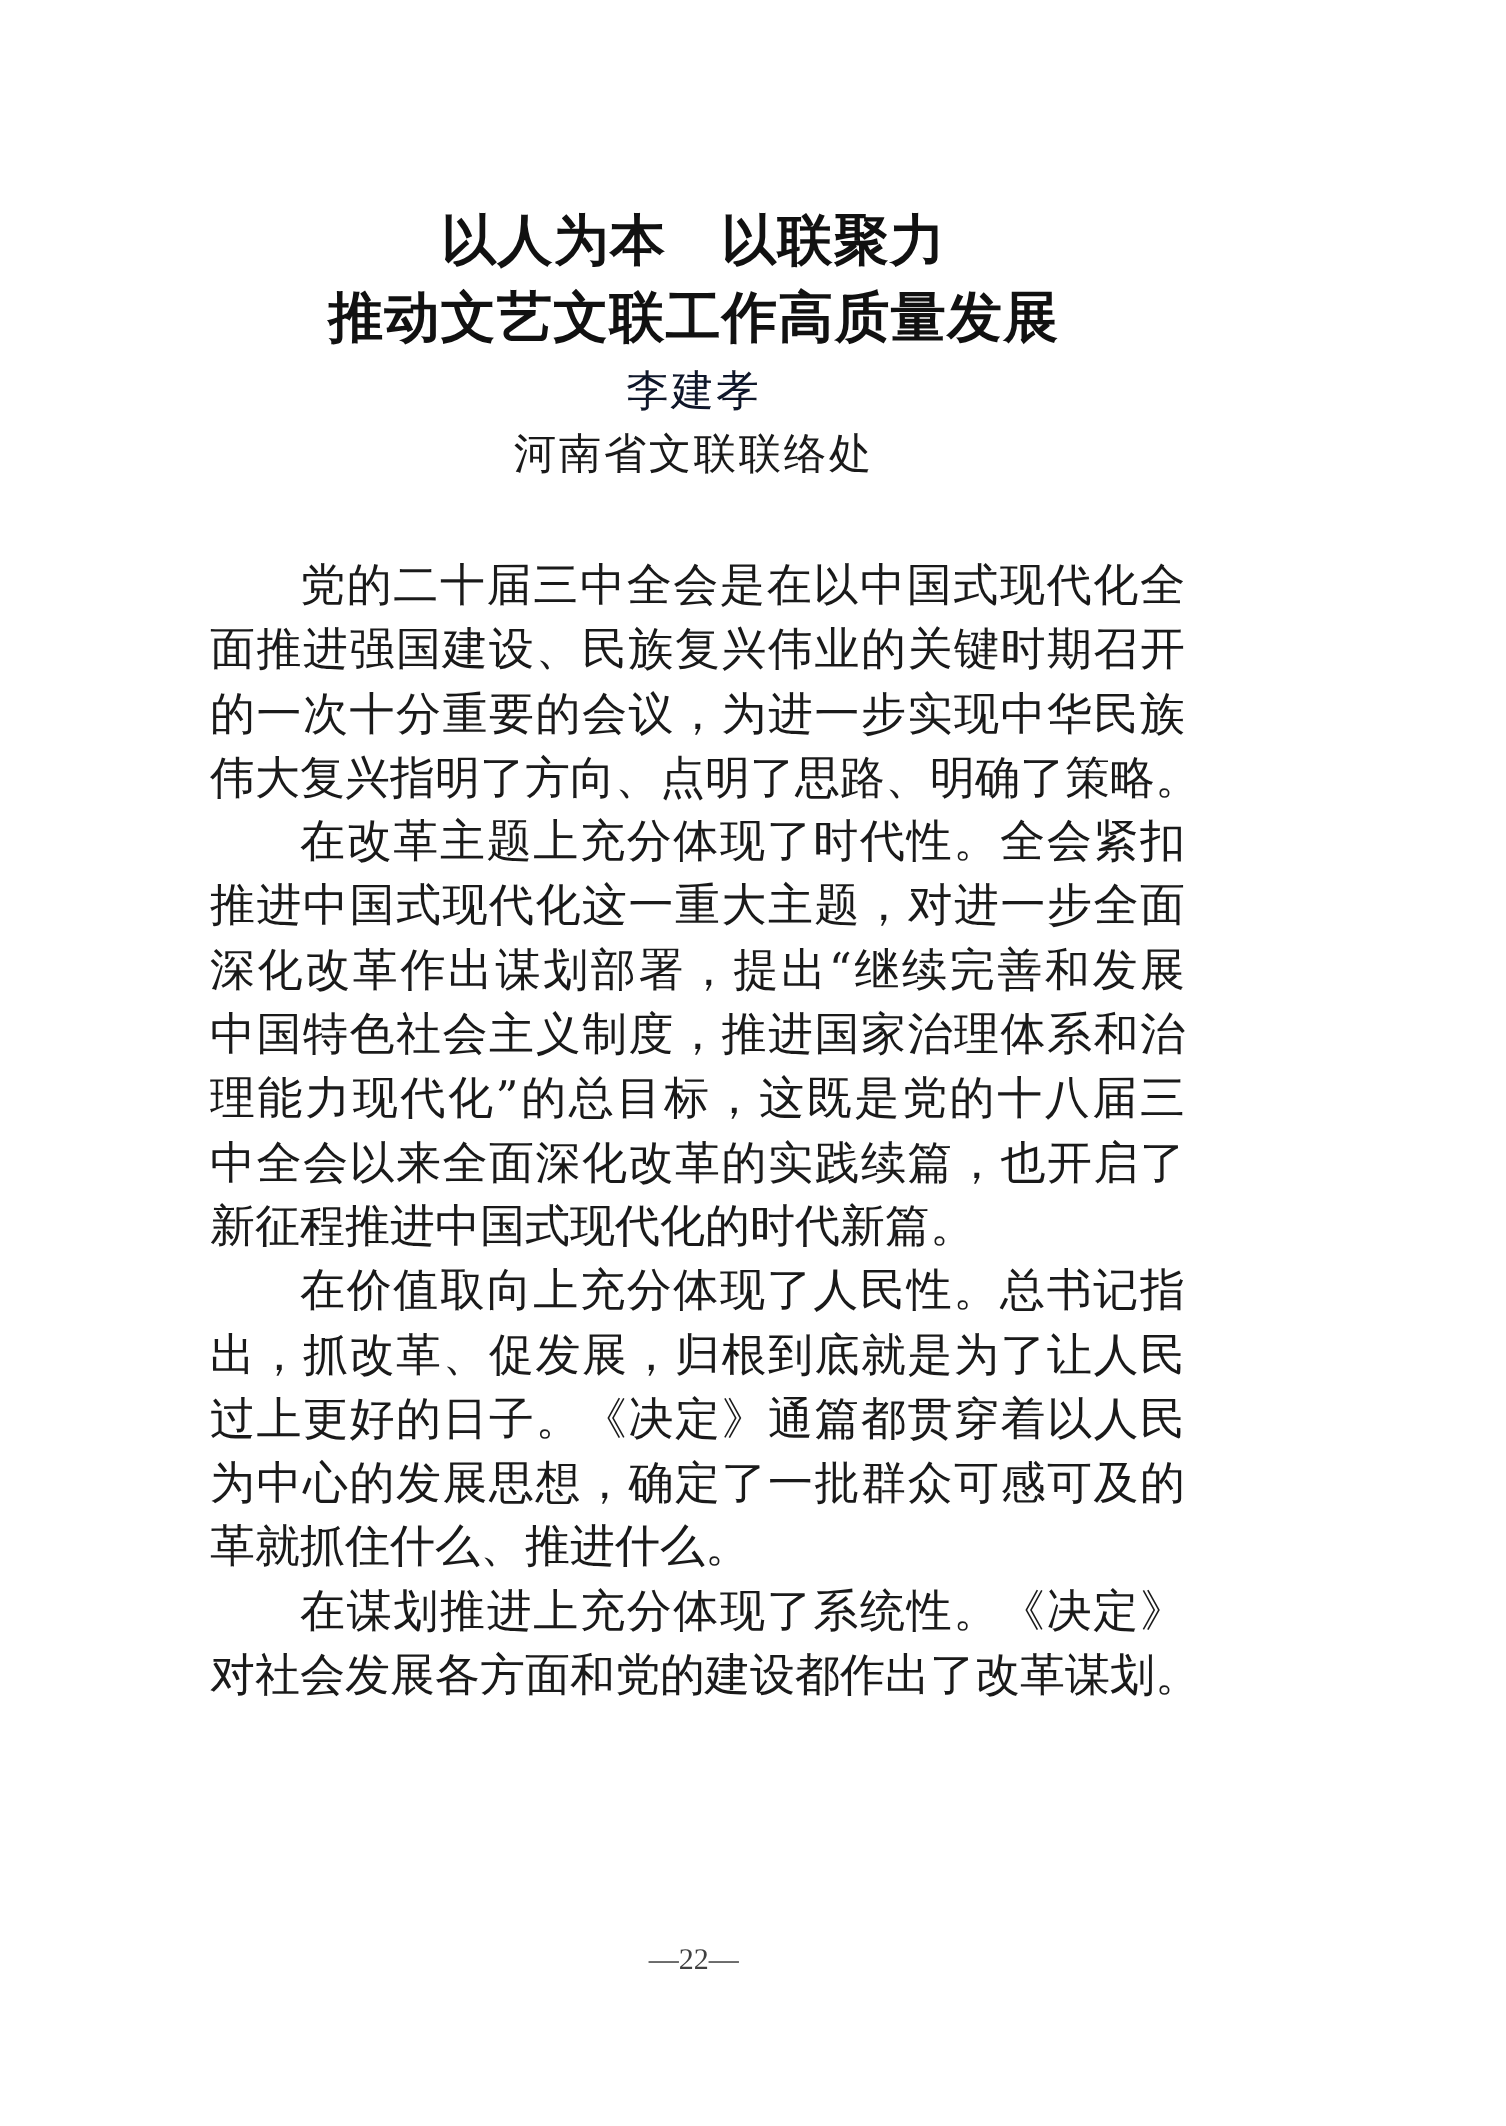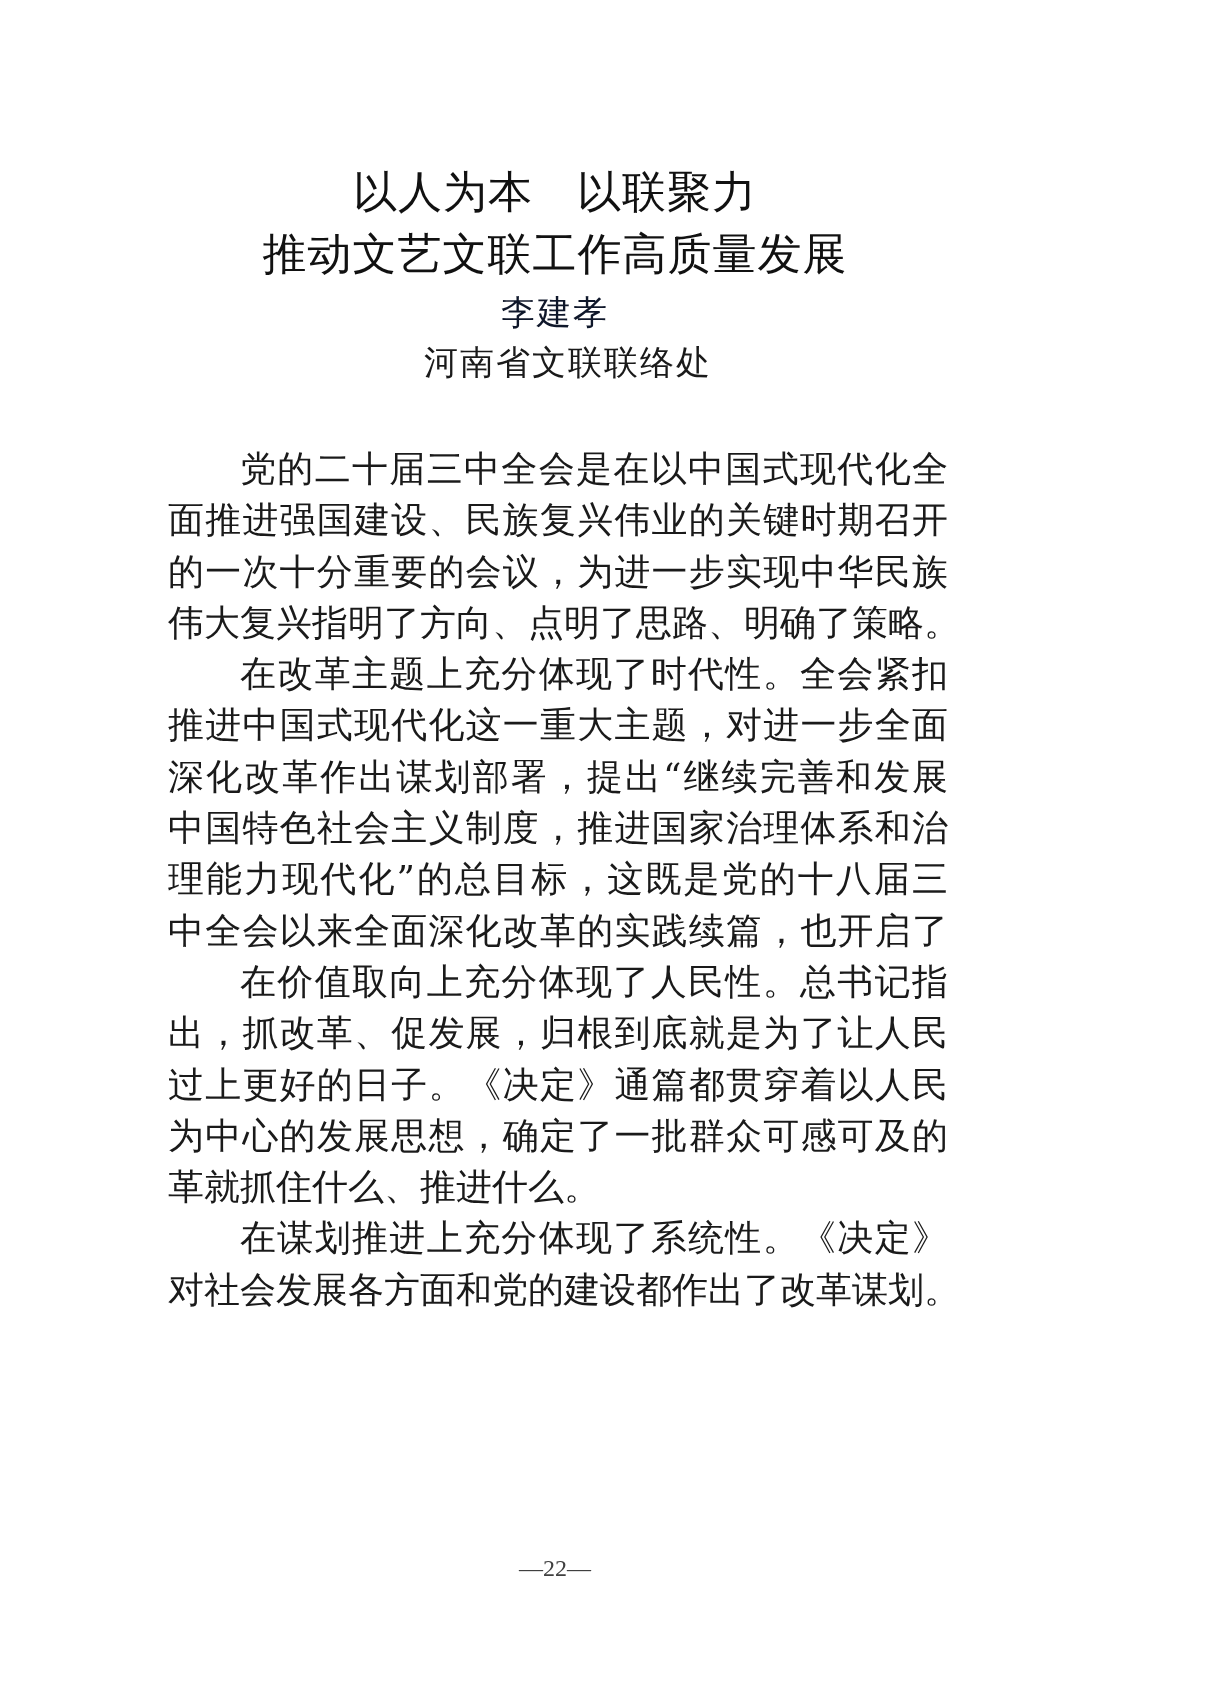--- a/index.html
+++ b/index.html
@@ -19,21 +19,21 @@
     position: absolute;
     left: 0; top: 0;
     width: 1205px;
     height: 1701px;
   }
   .title-line {
     position: absolute;
     left: 0;
     width: 1110px;
     text-align: center;
-    font-weight: normal;
+    font-weight: bold;
     font-size: 44px;
     letter-spacing: 1px;
     color: #111;
     font-family: "DejaVu Sans", "Liberation Sans", sans-serif;
   }
   .title-line.l1 { top: 163px; }
   .title-line.l2 { top: 225px; }
   .title-line .gap { display: inline-block; width: 44px; }
   .author {
     position: absolute;
@@ -47,21 +47,20 @@
   }
   .affiliation {
     position: absolute;
     left: 0;
     width: 1110px;
     text-align: center;
     font-size: 34px;
     top: 340px;
     letter-spacing: 2px;
     color: #1a1a1a;
-    margin-left: 13px;
   }
   .body-text {
     position: absolute;
     left: 168px;
     top: 443px;
     width: 780px;
   }
   .line {
     height: 51.3px;
     line-height: 51.3px;
@@ -101,20 +100,21 @@
       <div class="line indent">党的二十届三中全会是在以中国式现代化全</div>
       <div class="line">面推进强国建设、民族复兴伟业的关键时期召开</div>
       <div class="line">的一次十分重要的会议，为进一步实现中华民族</div>
       <div class="line">伟大复兴指明了方向、点明了思路、明确了策略。</div>
       <div class="line indent">在改革主题上充分体现了时代性。全会紧扣</div>
       <div class="line">推进中国式现代化这一重大主题，对进一步全面</div>
       <div class="line">深化改革作出谋划部署，提出“继续完善和发展</div>
       <div class="line">中国特色社会主义制度，推进国家治理体系和治</div>
       <div class="line">理能力现代化”的总目标，这既是党的十八届三</div>
       <div class="line">中全会以来全面深化改革的实践续篇，也开启了</div>
+      <div class="line last">新征程推进中国式现代化的时代新篇。</div>
       <div class="line indent">在价值取向上充分体现了人民性。总书记指</div>
       <div class="line">出，抓改革、促发展，归根到底就是为了让人民</div>
       <div class="line">过上更好的日子。《决定》通篇都贯穿着以人民</div>
       <div class="line">为中心的发展思想，确定了一批群众可感可及的</div>
       <div class="line last">革就抓住什么、推进什么。</div>
       <div class="line indent">在谋划推进上充分体现了系统性。《决定》</div>
       <div class="line">对社会发展各方面和党的建设都作出了改革谋划。</div>
     </div>
 
   <div class="page-number">—22—</div>

